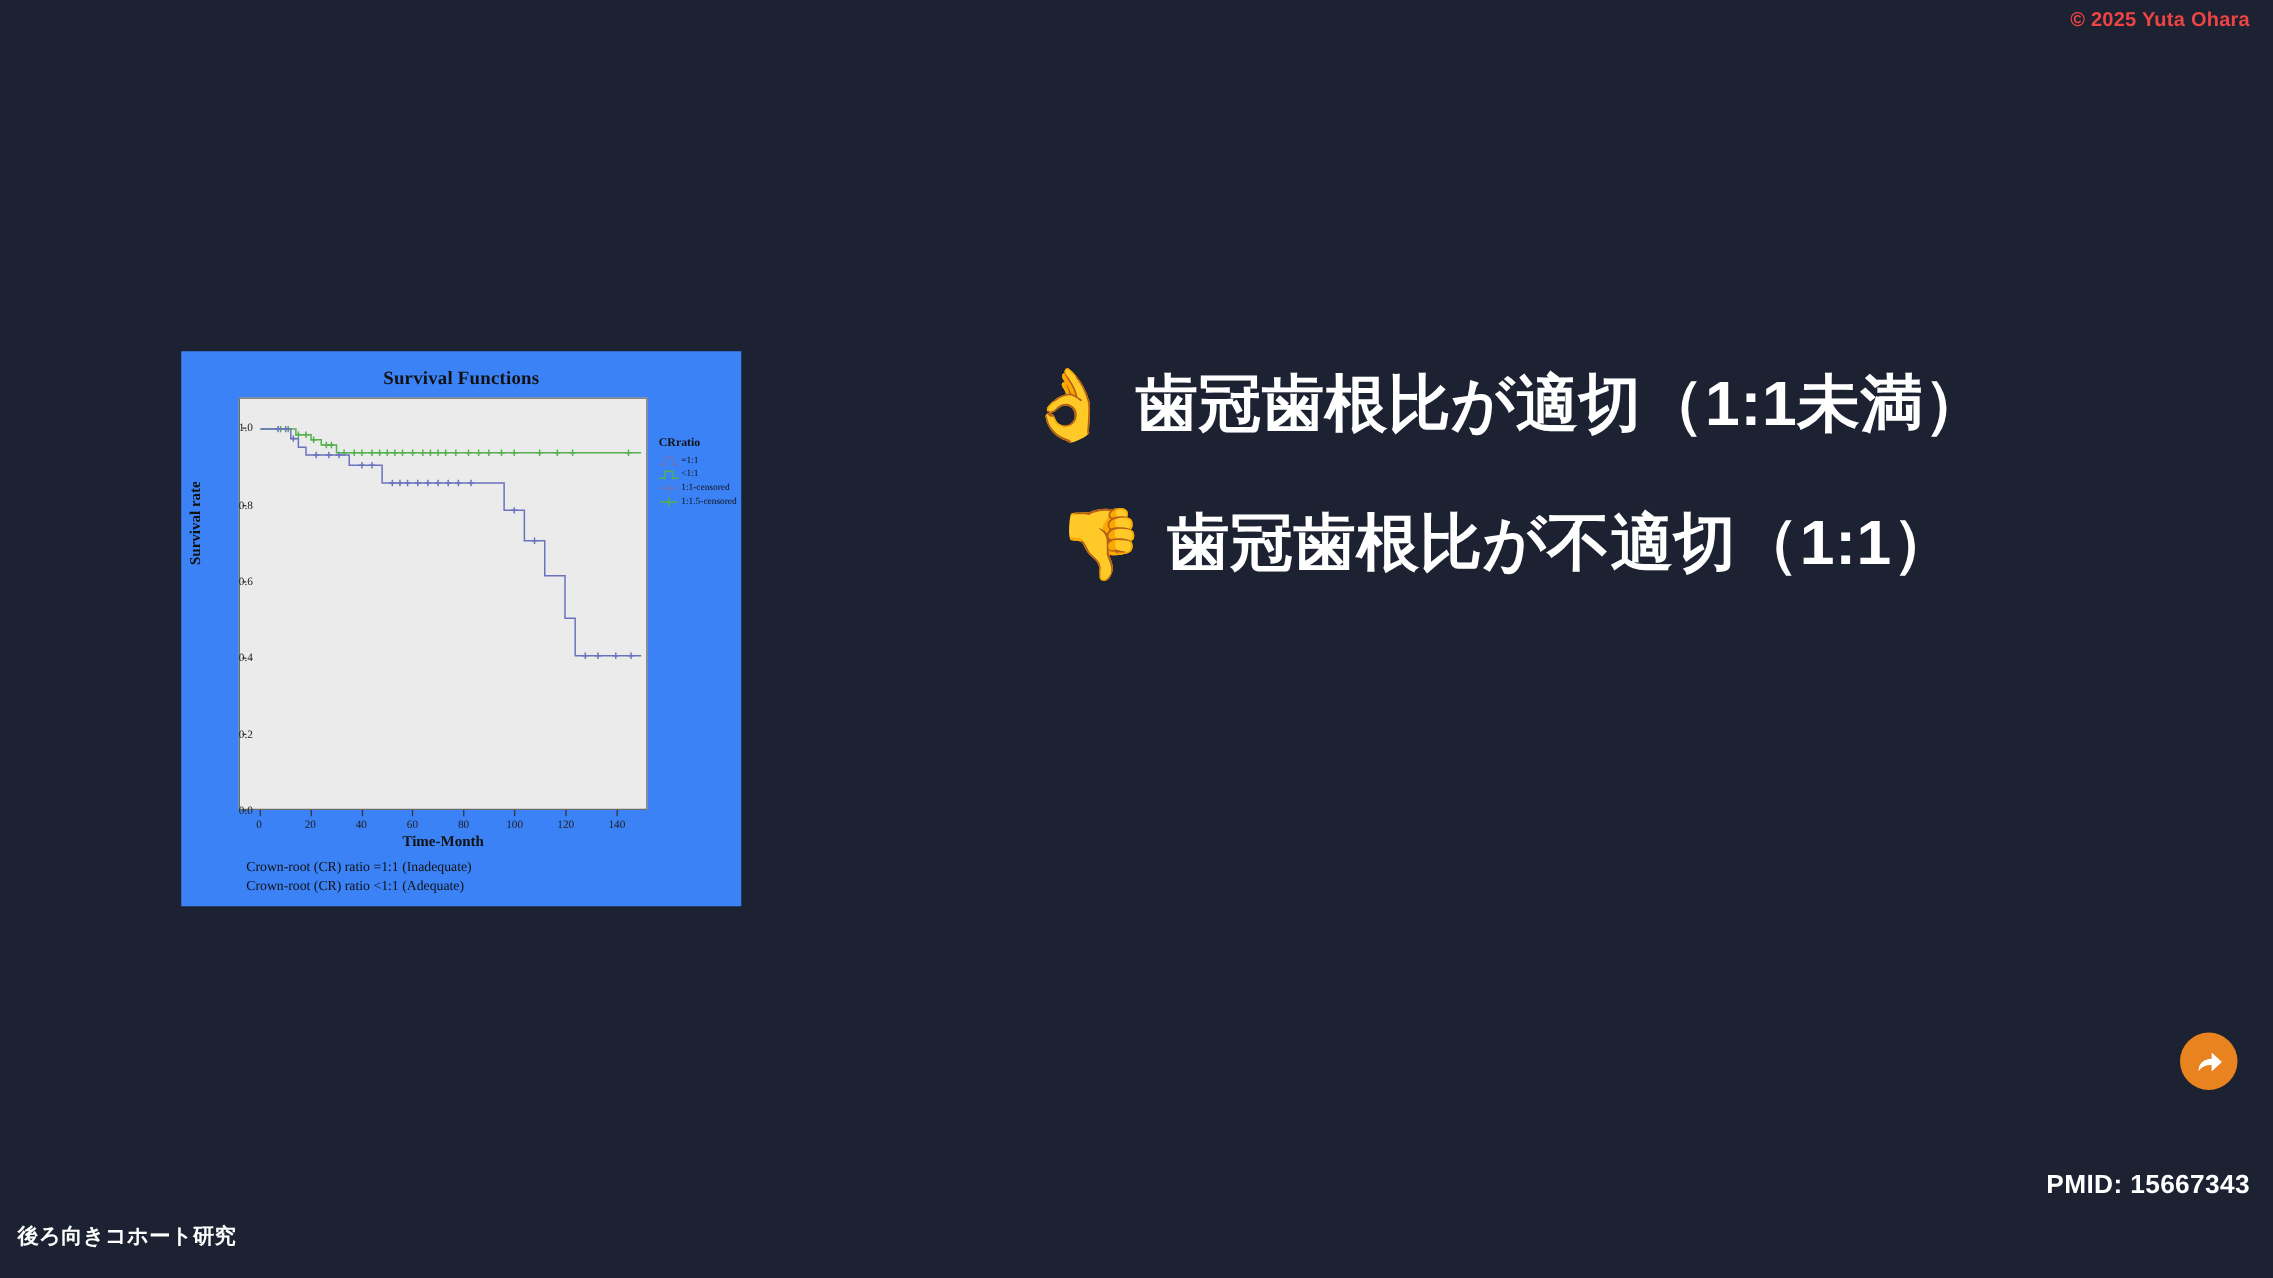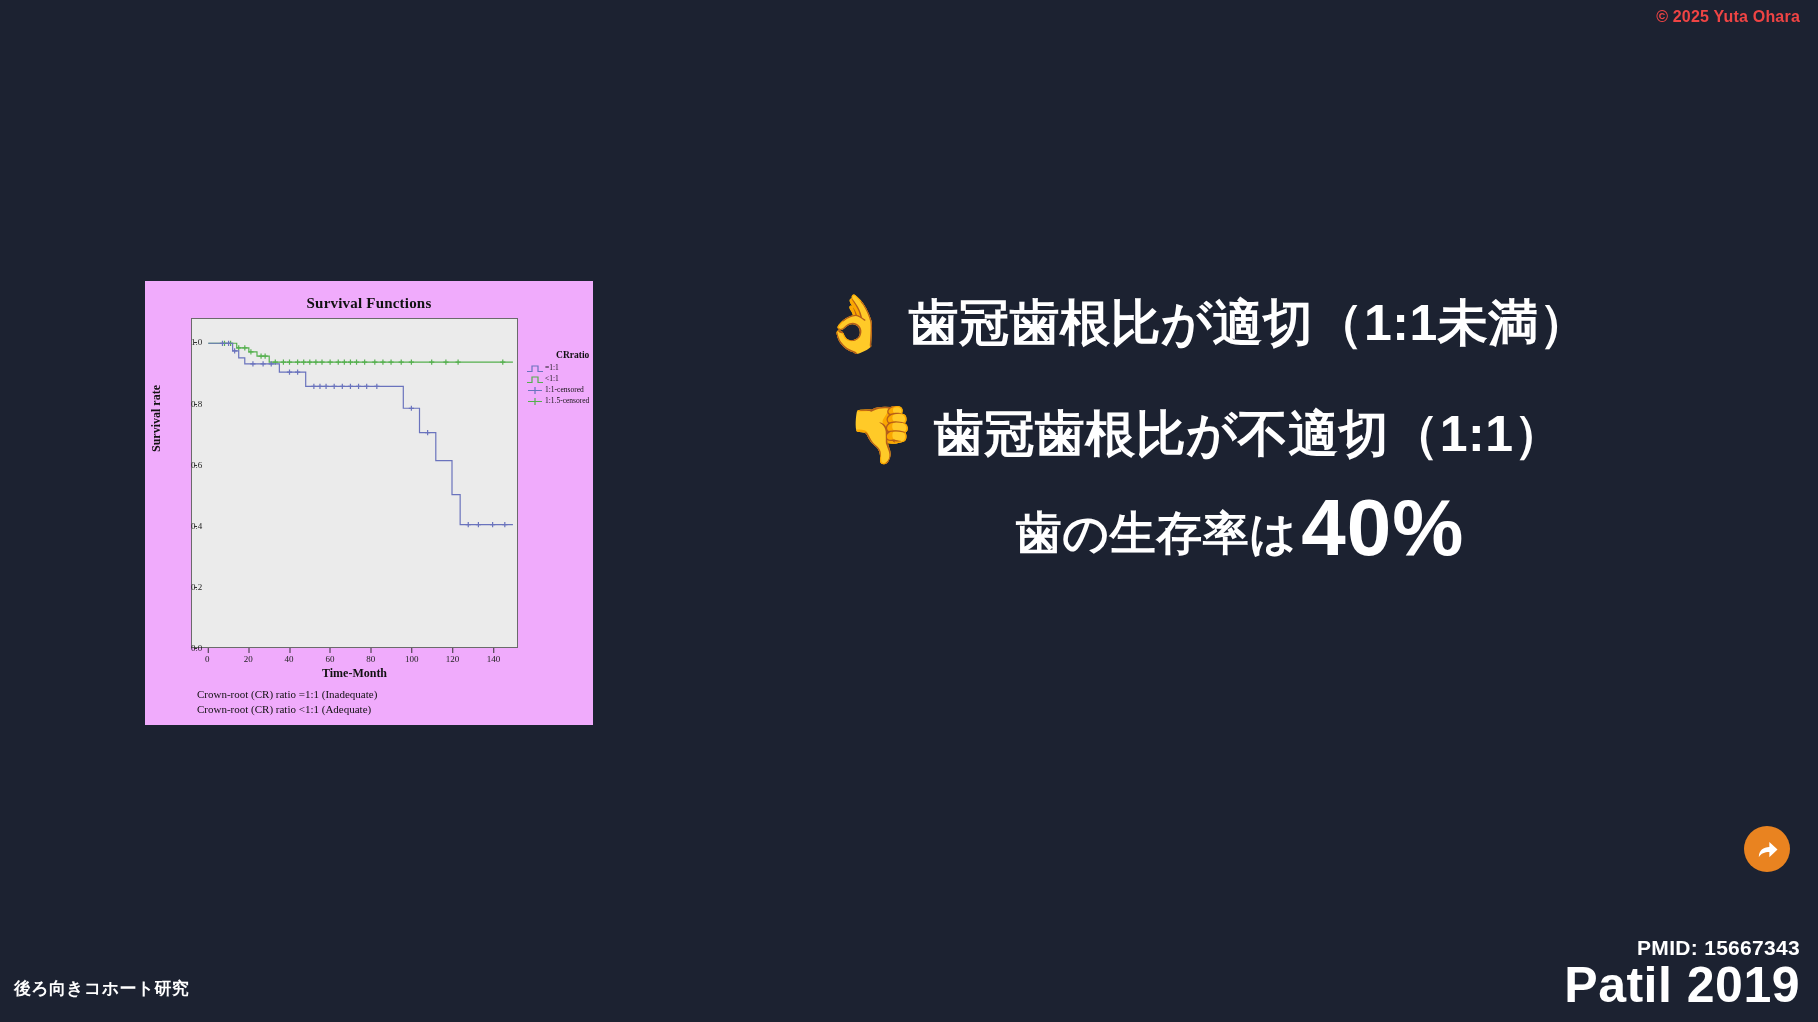--- a/index.html
+++ b/index.html
@@ -36,21 +36,21 @@
     letter-spacing: 1px;
     line-height: 1.15;
     white-space: nowrap;
   }
 
   
   .chart-card {
     position: absolute;
     left: 145px; top: 281px;
     width: 448px; height: 444px;
-    background: #f0abfc;
+    background: #3b82f6;
     padding: 8px 6px 4px 6px;
   }
   .chart-title {
     text-align: center;
     font-family: "Liberation Serif", "DejaVu Serif", serif;
     font-weight: 700;
     font-size: 15px;
     color: #111;
     margin-top: 6px;
     margin-bottom: 2px;
@@ -125,21 +125,21 @@
   .legend {
     position: absolute;
     left: 376px; top: 36px;
     font-family: "Liberation Serif", "DejaVu Serif", serif;
     color: #111;
   }
   .legend-title {
     font-size: 9.5px;
     font-weight: 700;
     margin-bottom: 3px;
-    text-align: right;
+    text-align: left;
   }
   .legend-row {
     display: flex;
     align-items: center;
     gap: 2px;
     font-size: 7.5px;
     line-height: 1.45;
     white-space: nowrap;
   }
   .lg-swatch { width: 16px; height: 9px; flex: none; }
@@ -358,32 +358,27 @@
         <span class="emoji">👌</span>
         <span class="headline">歯冠歯根比が適切（1:1未満）</span>
       </div>
     </div>
 
     <div class="block">
       <div class="headline-row">
         <span class="emoji">👎</span>
         <span class="headline">歯冠歯根比が不適切（1:1）</span>
       </div>
-      <div class="subline">
-        <span class="lead">歯の生存率は</span>
-        <span class="big">40%</span>
-      </div>
     </div>
 
   </div>
 
   <div class="study-type">後ろ向きコホート研究</div>
 
   <div class="share-badge">
     <svg width="28" height="28" viewBox="0 0 24 24" aria-hidden="true">
       <path d="M5 19c0-6 4-8.5 9-8.7V6l7 6.5-7 6.5v-4.4c-4.3 0-6.9 1.2-9 4.4z" fill="#ffffff"></path>
     </svg>
   </div>
 
   <div class="pmid">PMID: 15667343</div>
-  <div class="citation">Patil 2019</div>
 
 </div>
 
 </body></html>

